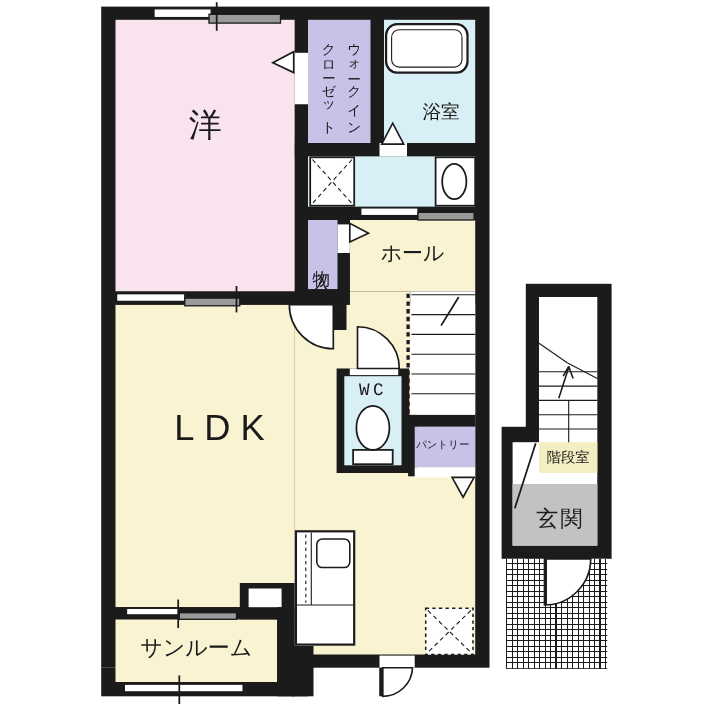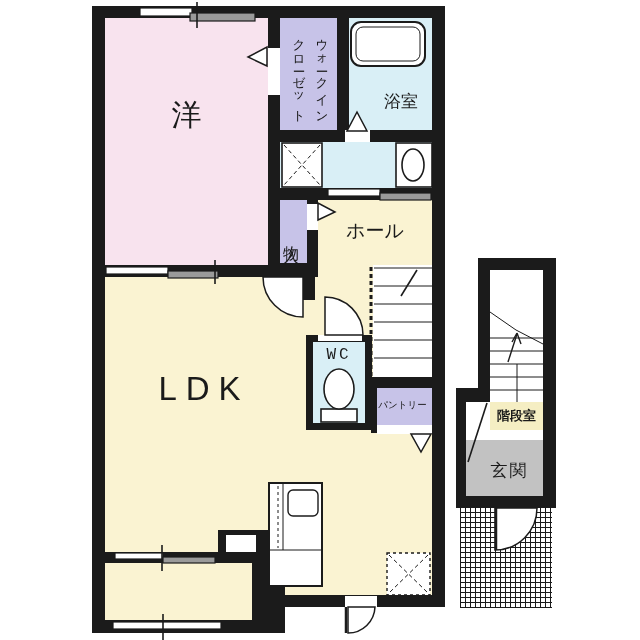--- a/index.html
+++ b/index.html
@@ -181,16 +181,17 @@
   <div class="lbl vert" style="left:287px;top:24px;width:46px;height:102px;font-size:12.5px;letter-spacing:3px;">ウォークインクローゼット</div>
 
   <div class="lbl" style="left:349px;top:93px;width:104px;font-size:17px;">浴室</div>
   <div class="lbl vert" style="left:282px;top:208px;width:24px;height:54px;font-size:16px;letter-spacing:2px;">物入</div>
   <div class="lbl" style="left:318px;top:221px;width:114px;font-size:19px;">ホール</div>
   <div class="lbl" style="left:306px;top:347px;width:66px;font-size:16px;letter-spacing:3px;font-family:Liberation Mono, monospace;">WC</div>
   <div class="lbl" style="left:373px;top:400px;width:59px;font-size:9.5px;">パントリー</div>
 
   <div class="lbl" style="left:105px;top:372px;width:198px;font-size:33px;letter-spacing:9px;">LDK</div>
 
-  <div class="lbl" style="left:490px;top:409px;width:53px;font-size:13px;font-weight:bold;">階段室</div>
-  <div class="lbl" style="left:476px;top:462px;width:67px;font-size:17px;letter-spacing:2px;">玄関</div>
+  <div class="lbl" style="left:105px;top:579px;width:147px;font-size:20px;">サンルーム</div>
+  <div class="lbl" style="left:490px;top:409px;width:53px;font-size:13px;">階段室</div>
+  <div class="lbl" style="left:476px;top:462px;width:67px;font-size:20px;letter-spacing:2px;">玄関</div>
 
 </div>
 
 </body></html>

